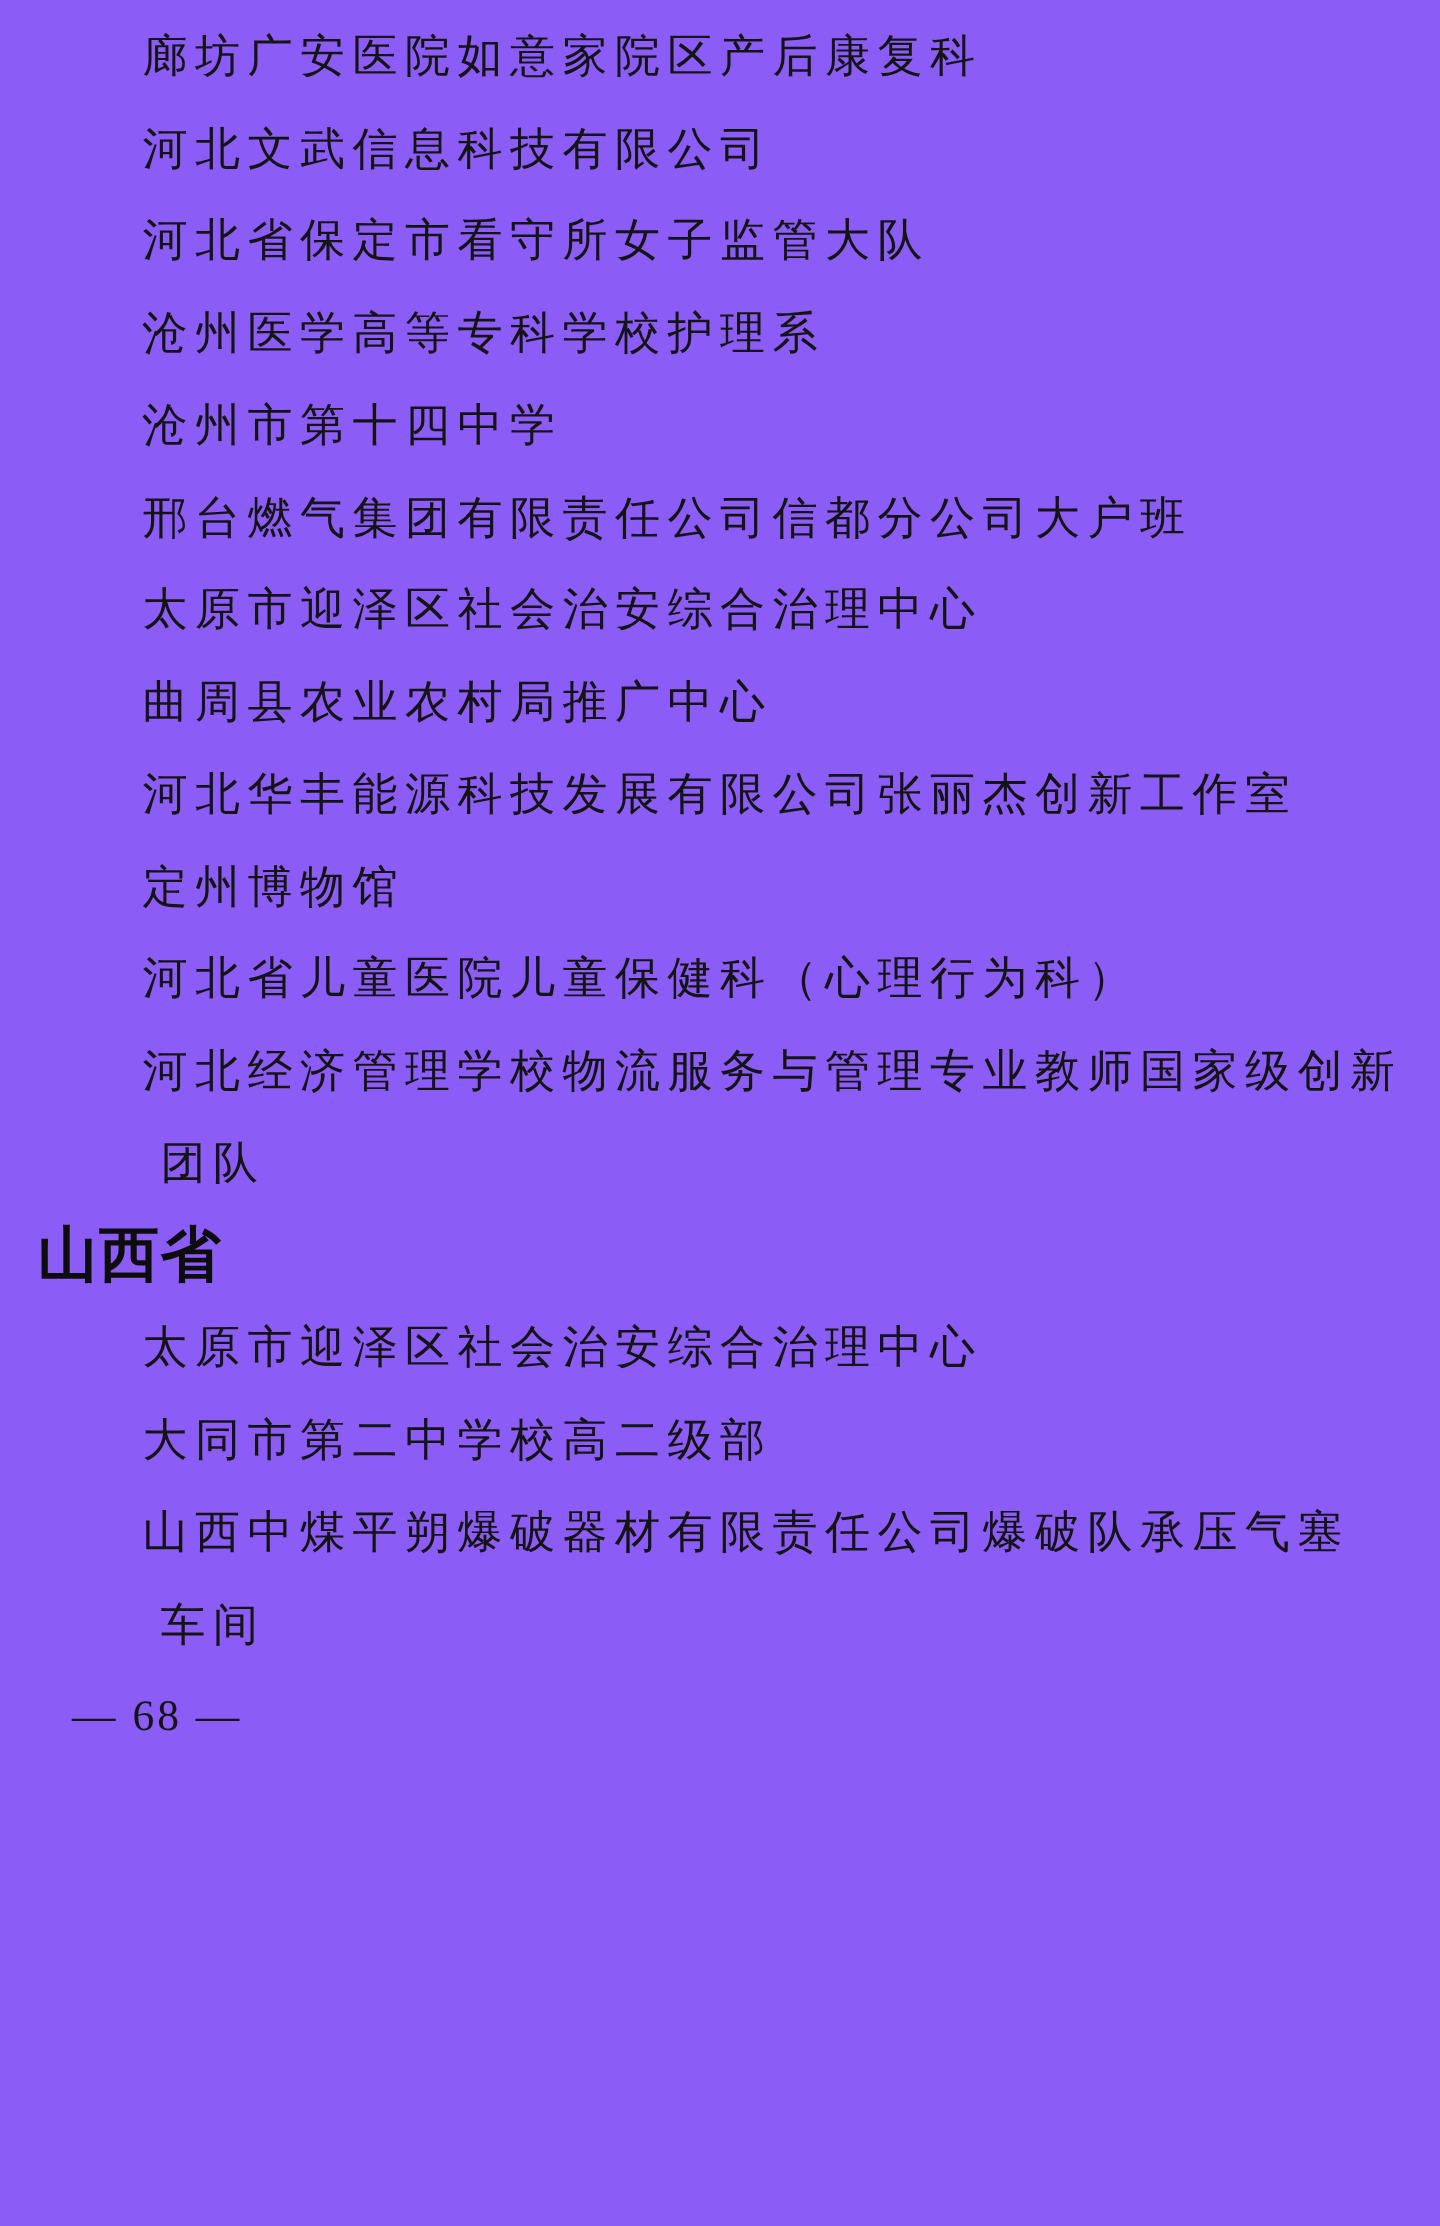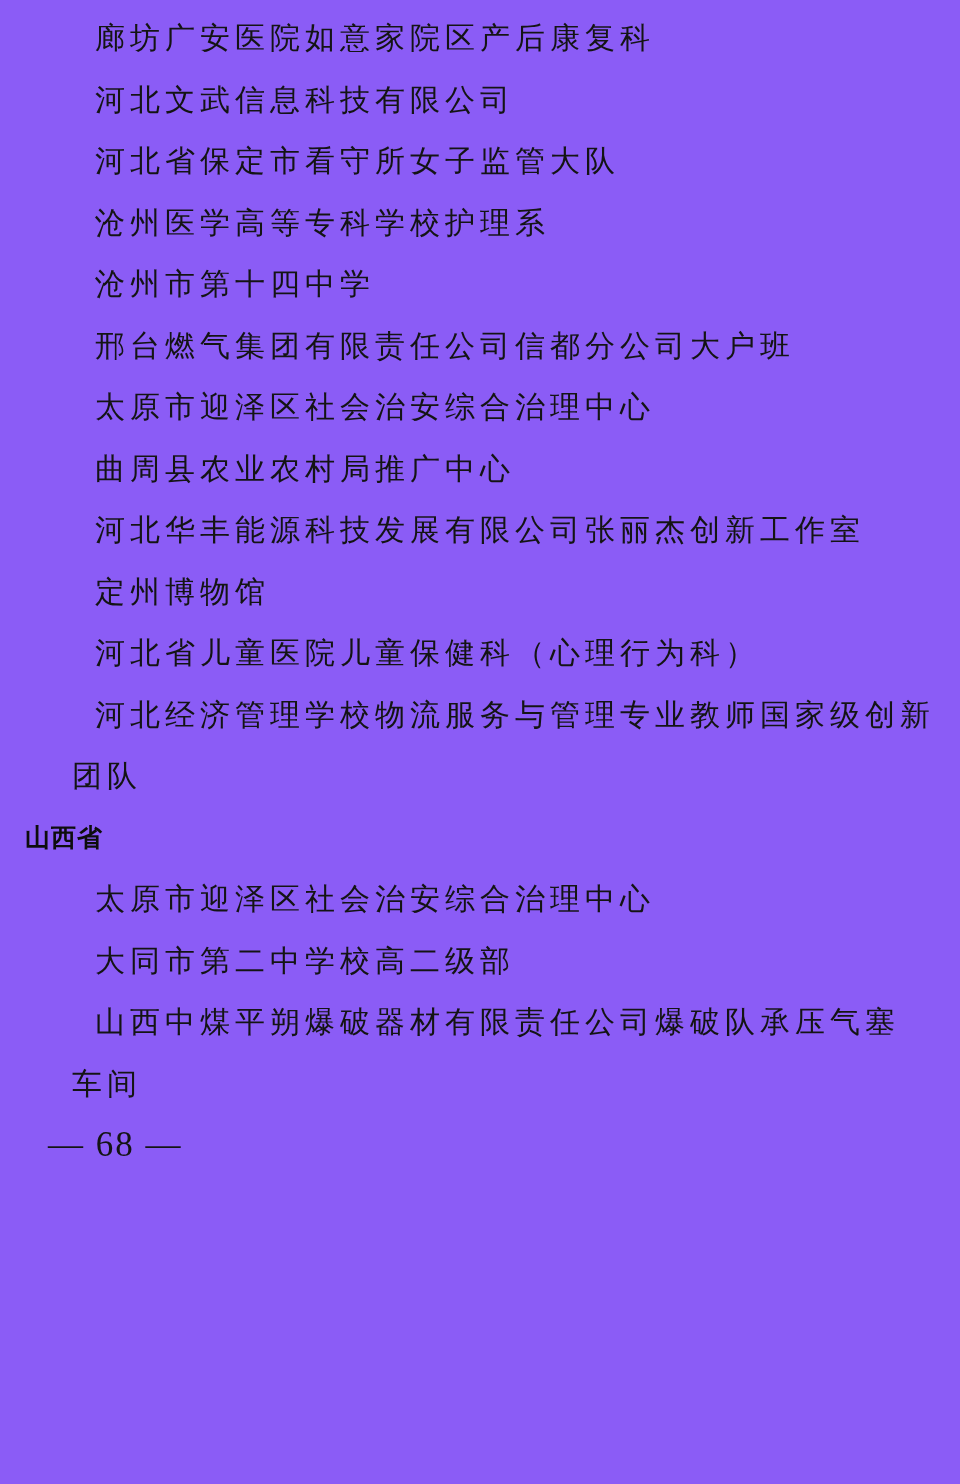--- a/index.html
+++ b/index.html
@@ -22,33 +22,33 @@
     height: 61.5px;
     line-height: 61.5px;
     white-space: nowrap;
   }
   .org-line {
     padding-left: 95px;
     font-size: 30px;
     letter-spacing: 5px;
   }
   .org-line.cont {
-    padding-left: 72px;
+    padding-left: 107px;
   }
   .heading {
     padding-left: 25px;
-    font-size: 25px;
+    font-size: 40px;
     font-weight: 700;
     letter-spacing: 1px;
     font-family: "Liberation Sans", "DejaVu Sans", sans-serif;
     color: #0d0d0d;
   }
   .footer {
     padding-left: 48px;
-    font-size: 35px;
+    font-size: 29px;
     letter-spacing: 2px;
   }
 </style>
 </head>
 <body>
 
 <div class="page">
   <div>
       <div class="line org-line">廊坊广安医院如意家院区产后康复科</div>
       <div class="line org-line">河北文武信息科技有限公司</div>

